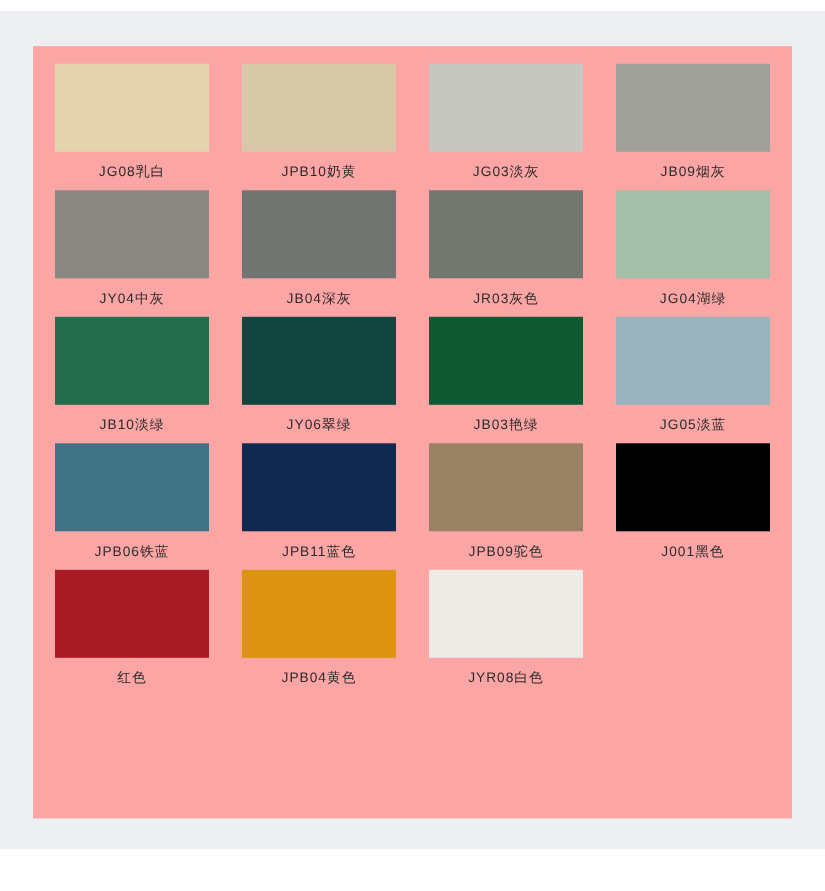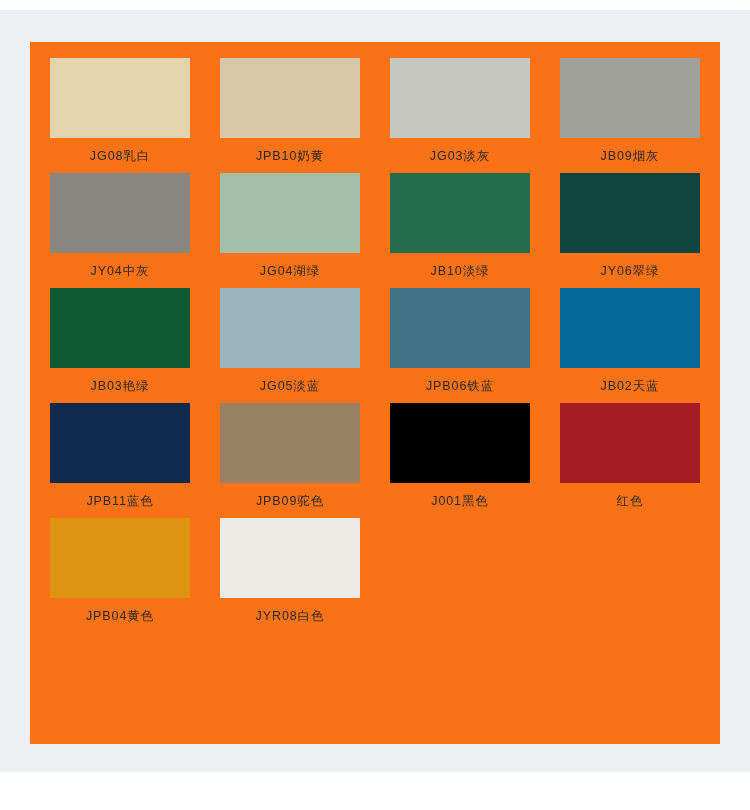--- a/index.html
+++ b/index.html
@@ -76,21 +76,21 @@
     white-space: nowrap;
   }
 </style>
 </head>
 <body>
 
 <div id="page">
 
   <div id="backdrop" style="background-color: rgb(238, 239, 243);"></div>
 
-  <div id="card" style="background-color: #f97316;">
+  <div id="card" style="background-color: #fca5a5;">
 
     <div id="swatch-grid">
         <div class="swatch-cell">
           <div class="swatch-chip" style="background-color: rgb(228, 212, 174);"></div>
           <div class="swatch-label">JG08乳白</div>
         </div>
         <div class="swatch-cell">
           <div class="swatch-chip" style="background-color: rgb(215, 200, 168);"></div>
           <div class="swatch-label">JPB10奶黄</div>
         </div>
@@ -98,20 +98,28 @@
           <div class="swatch-chip" style="background-color: rgb(198, 199, 192);"></div>
           <div class="swatch-label">JG03淡灰</div>
         </div>
         <div class="swatch-cell">
           <div class="swatch-chip" style="background-color: rgb(160, 160, 155);"></div>
           <div class="swatch-label">JB09烟灰</div>
         </div>
         <div class="swatch-cell">
           <div class="swatch-chip" style="background-color: rgb(138, 134, 129);"></div>
           <div class="swatch-label">JY04中灰</div>
+        </div>
+        <div class="swatch-cell">
+          <div class="swatch-chip" style="background-color: rgb(113, 116, 112);"></div>
+          <div class="swatch-label">JB04深灰</div>
+        </div>
+        <div class="swatch-cell">
+          <div class="swatch-chip" style="background-color: rgb(115, 119, 111);"></div>
+          <div class="swatch-label">JR03灰色</div>
         </div>
         <div class="swatch-cell">
           <div class="swatch-chip" style="background-color: rgb(164, 191, 169);"></div>
           <div class="swatch-label">JG04湖绿</div>
         </div>
         <div class="swatch-cell">
           <div class="swatch-chip" style="background-color: rgb(37, 108, 76);"></div>
           <div class="swatch-label">JB10淡绿</div>
         </div>
         <div class="swatch-cell">
@@ -122,24 +130,20 @@
           <div class="swatch-chip" style="background-color: rgb(15, 90, 51);"></div>
           <div class="swatch-label">JB03艳绿</div>
         </div>
         <div class="swatch-cell">
           <div class="swatch-chip" style="background-color: rgb(153, 180, 189);"></div>
           <div class="swatch-label">JG05淡蓝</div>
         </div>
         <div class="swatch-cell">
           <div class="swatch-chip" style="background-color: rgb(63, 115, 133);"></div>
           <div class="swatch-label">JPB06铁蓝</div>
-        </div>
-        <div class="swatch-cell">
-          <div class="swatch-chip" style="background-color: rgb(5, 105, 155);"></div>
-          <div class="swatch-label">JB02天蓝</div>
         </div>
         <div class="swatch-cell">
           <div class="swatch-chip" style="background-color: rgb(17, 41, 78);"></div>
           <div class="swatch-label">JPB11蓝色</div>
         </div>
         <div class="swatch-cell">
           <div class="swatch-chip" style="background-color: rgb(153, 130, 100);"></div>
           <div class="swatch-label">JPB09驼色</div>
         </div>
         <div class="swatch-cell">

